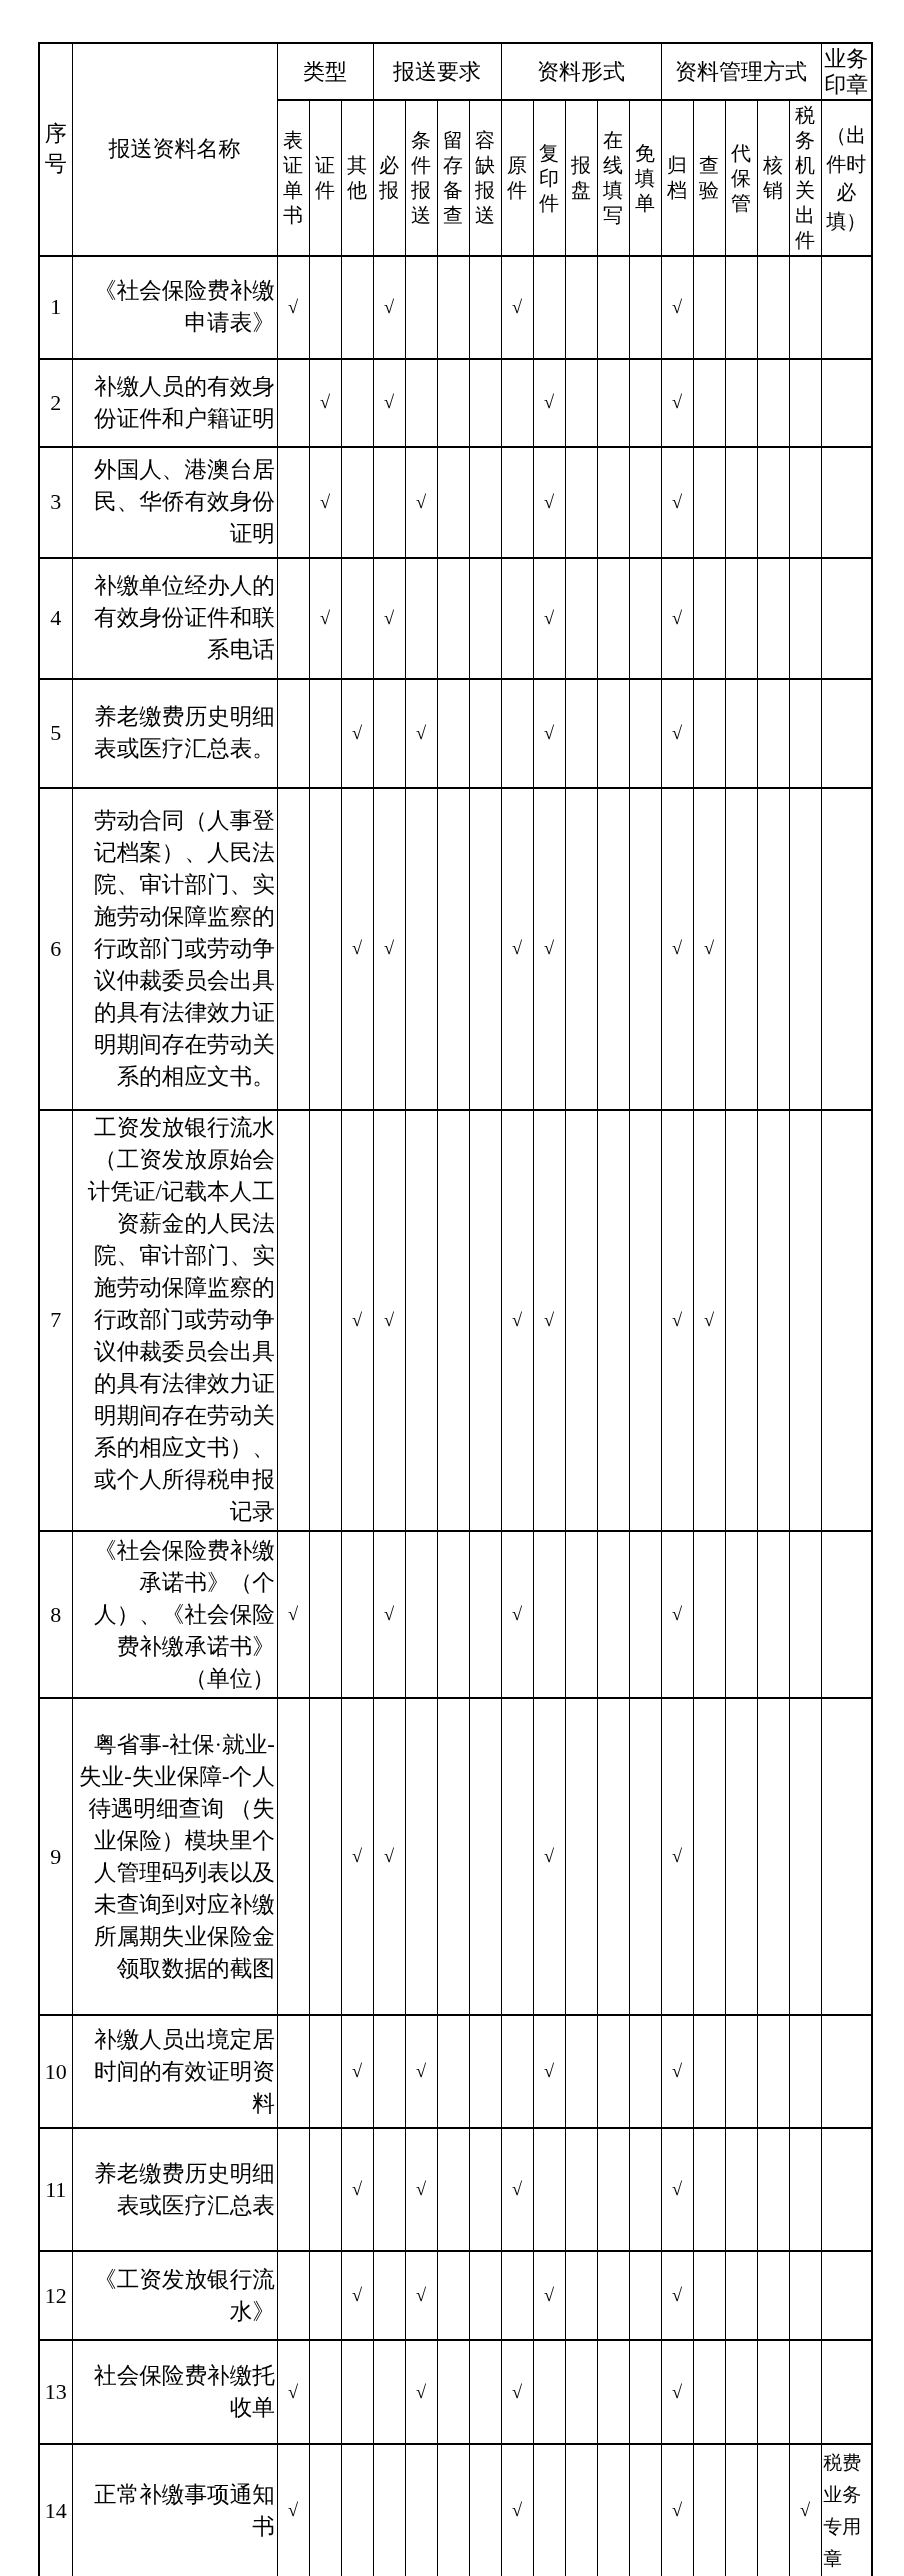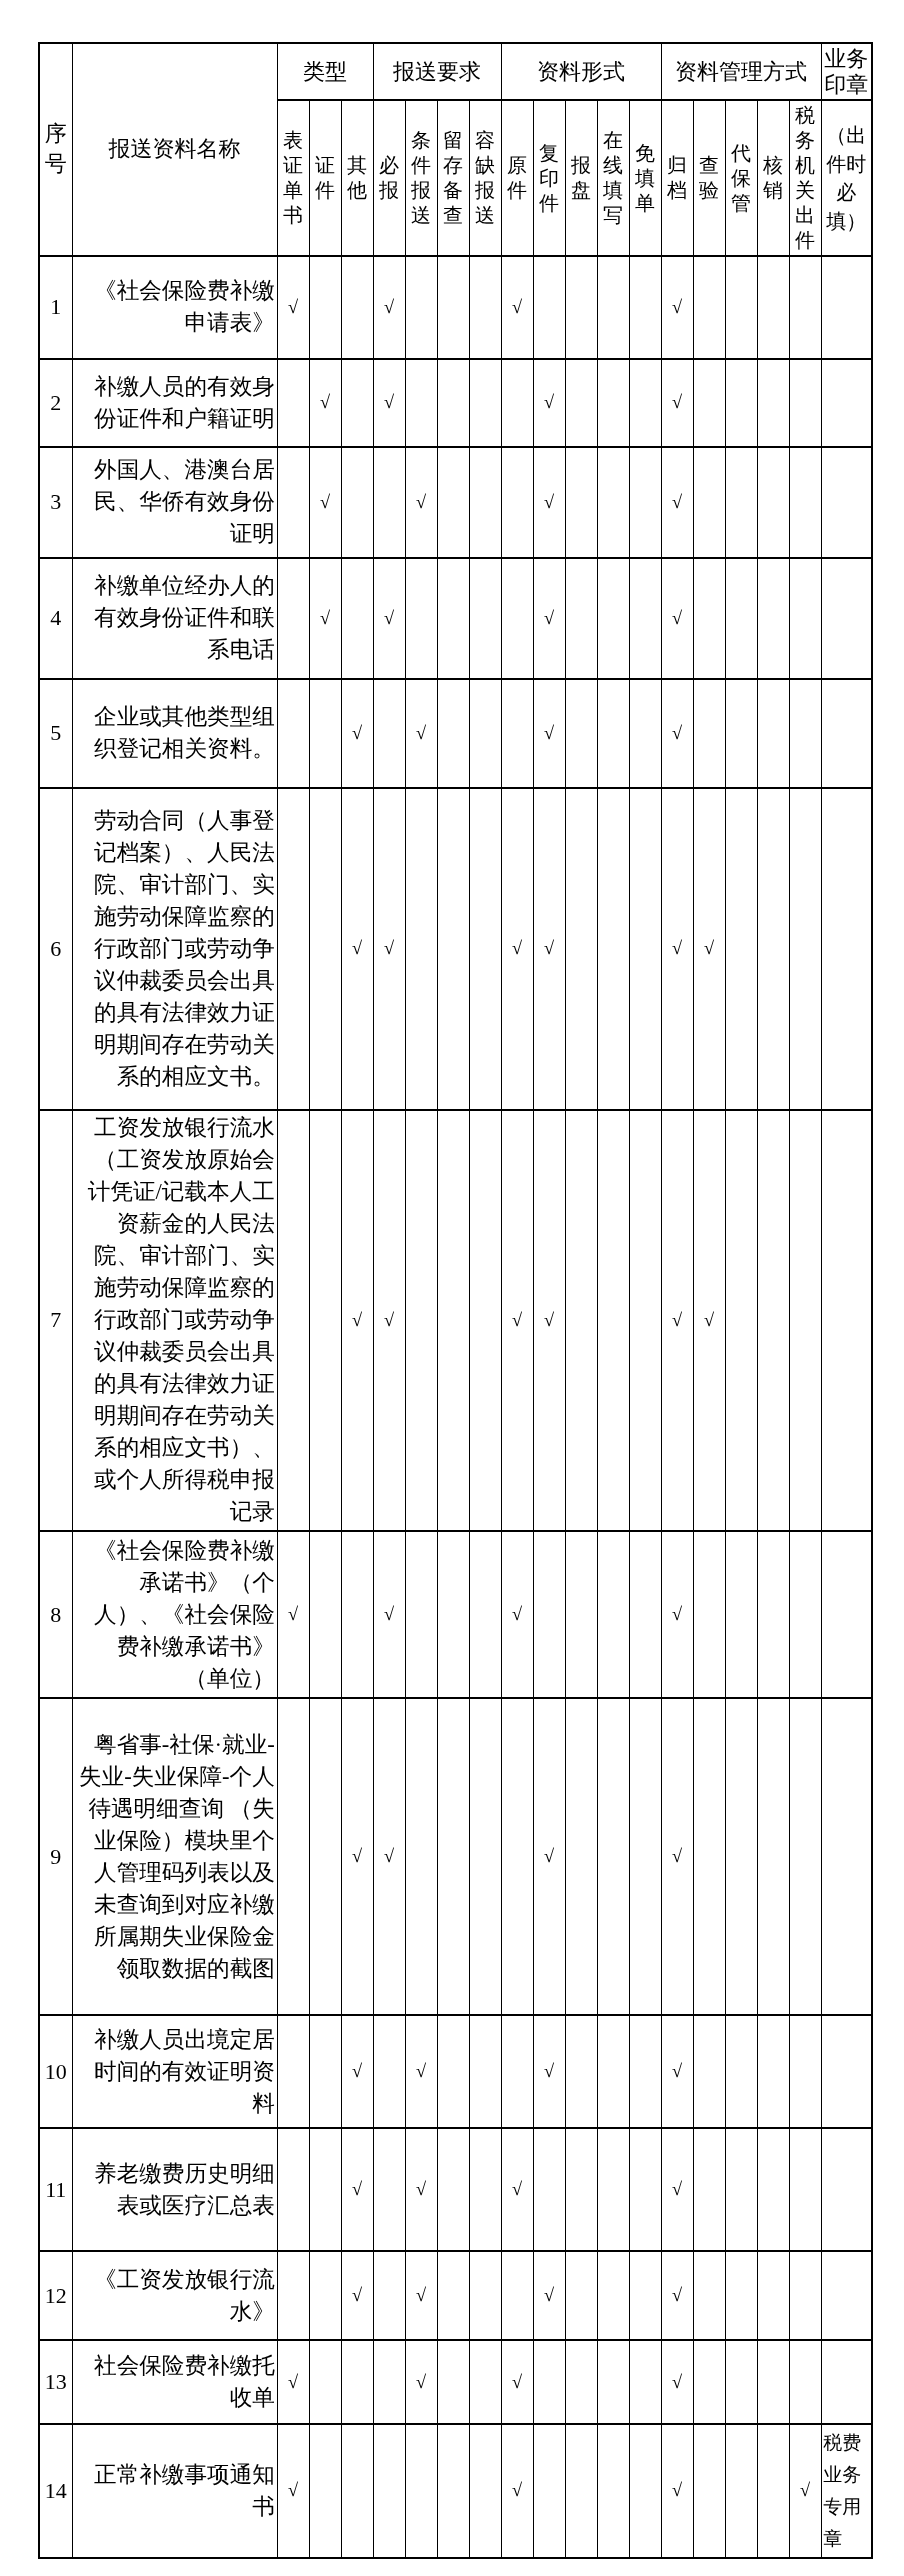--- a/index.html
+++ b/index.html
@@ -73,21 +73,21 @@
   tbody tr:nth-child(3)  { height: 111px; }
   tbody tr:nth-child(4)  { height: 121px; }
   tbody tr:nth-child(5)  { height: 109px; }
   tbody tr:nth-child(6)  { height: 322px; }
   tbody tr:nth-child(7)  { height: 419px; }
   tbody tr:nth-child(8)  { height: 167px; }
   tbody tr:nth-child(9)  { height: 317px; }
   tbody tr:nth-child(10) { height: 113px; }
   tbody tr:nth-child(11) { height: 123px; }
   tbody tr:nth-child(12) { height: 89px; margin-top: 35px; }
-  tbody tr:nth-child(13) { height: 84px; }
+  tbody tr:nth-child(13) { height: 104px; }
   tbody tr:nth-child(14) { height: 107px; }
 
   td.c-no {
     font-size: 22px;
     text-align: center;
   }
   td.c-name {
     font-size: 22.6px;
     line-height: 32px;
     text-align: right;
@@ -248,21 +248,21 @@
           <td class="c-chk"></td>
           <td class="c-chk">√</td>
           <td class="c-chk"></td>
           <td class="c-chk"></td>
           <td class="c-chk"></td>
           <td class="c-chk"></td>
           <td class="c-seal"></td>
         </tr>
         <tr>
           <td class="c-no">5</td>
-          <td class="c-name">企业或其他类型组织登记相关资料。</td>
+          <td class="c-name">养老缴费历史明细表或医疗汇总表。</td>
           <td class="c-chk"></td>
           <td class="c-chk"></td>
           <td class="c-chk">√</td>
           <td class="c-chk"></td>
           <td class="c-chk">√</td>
           <td class="c-chk"></td>
           <td class="c-chk"></td>
           <td class="c-chk"></td>
           <td class="c-chk">√</td>
           <td class="c-chk"></td>

